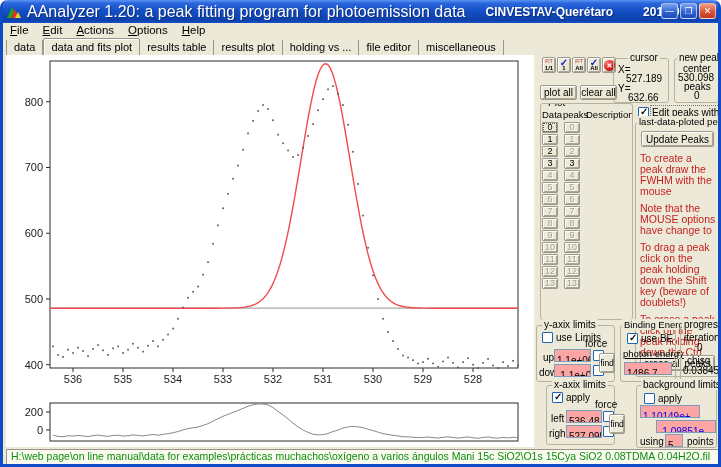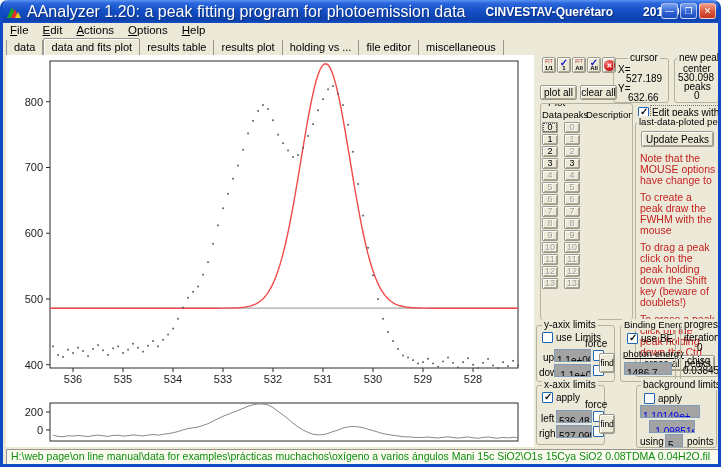--- a/index.html
+++ b/index.html
@@ -34,21 +34,21 @@
   svg text{font-family:"Liberation Sans",sans-serif;}
   
   .rpanel{position:absolute;left:531px;top:55px;width:187px;height:394px;background:#ECE9D8;}
   .rpanel *{box-sizing:border-box;}
   .btn{position:absolute;background:#ECE9D8;border:1px solid #9d9a8b;border-radius:2px;
     box-shadow:inset 1px 1px 0 #fff,inset -1px -1px 0 #a9a695;font-size:10px;color:#000;
     font-family:"Liberation Sans",sans-serif;text-align:center;padding:0;line-height:13px;}
   .group{position:absolute;border:1px solid #b6b2a0;border-radius:3px;}
   .glabel{position:absolute;top:-7px;left:5px;background:#ECE9D8;padding:0 2px;font-size:10px;color:#000;white-space:nowrap;}
   .lbl{position:absolute;font-size:10px;color:#000;white-space:nowrap;}
-  .field{position:absolute;height:13px;background:#a3a3a3;border:1px solid #7F9DB9;font-size:10px;line-height:11px;
+  .field{position:absolute;height:13px;background:#fca5a5;border:1px solid #7F9DB9;font-size:10px;line-height:11px;
     padding:5px 2px;overflow:hidden;white-space:nowrap;color:#000;}
   .field.fblue{color:#0000EE;}
   .cbx{position:absolute;width:11px;height:11px;background:#fff;border:1px solid #1c64b4;border-radius:1px;}
   .cbx.checked::after{content:"✓";position:absolute;left:1px;top:-2px;font-size:10px;font-weight:bold;color:#111;}
   
   .fit-toolbar{position:absolute;left:8px;top:2px;display:flex;gap:1px;}
   .fitbtn{width:14px;height:16px;background:#ECE9D8;border:1px solid #9d9a8b;border-radius:2px;
     box-shadow:inset 1px 1px 0 #fff,inset -1px -1px 0 #a9a695;position:relative;overflow:hidden;}
   .fitbtn .l1{position:absolute;left:0;top:0;width:100%;text-align:center;font-size:5px;color:#b03030;line-height:6px;}
   .fitbtn .l1.chk{font-size:10px;color:#1515c8;font-weight:bold;line-height:9px;}
@@ -348,22 +348,22 @@
         </div>
     </div>
 
     <span class="cbx checked" style="left:104px;top:52px"></span>
     <span class="lbl" style="left:118px;top:52px;outline:1px dotted #777;outline-offset:1px">Edit peaks with mouse</span>
 
     <div class="group" style="left:101px;top:67px;width:84px;height:255px">
       <span class="glabel" style="left:1px;font-size:9.5px">last-data-ploted peaks</span>
       <button class="btn" style="left:5px;top:8px;width:73px;height:16px;line-height:15px">Update Peaks</button>
       <div id="notes" style="position:absolute;left:4px;top:30px;width:76px">
+          <div class="note">To create a peak draw the FWHM with the mouse</div>
           <div class="note">Note that the MOUSE options have change to</div>
-          <div class="note">To create a peak draw the FWHM with the mouse</div>
           <div class="note">To drag a peak click on the peak holding down the Shift key (beware of doublets!)</div>
           <div class="note">To erase a peak click on the peak holding down the Ctrl key</div>
         </div>
       <button class="btn" style="left:4px;top:232px;width:75px;height:16px;line-height:15px">erase all peaks</button>
     </div>
 
     <div class="group" style="left:2px;top:270px;width:79px;height:57px">
       <span class="glabel">y-axix limits</span>
       <span class="cbx" style="left:5px;top:6px"></span>
       <span class="lbl" style="left:19px;top:6px">use Limits</span>
@@ -386,40 +386,40 @@
     </div>
 
     <div class="group" style="left:146px;top:270px;width:39px;height:57px">
       <span class="glabel" style="left:1px">progress</span>
       <span class="lbl" style="left:3px;top:6px">iteration</span>
       <span class="lbl" style="left:16px;top:16px">0</span>
       <span class="lbl" style="left:6px;top:29px">chisq</span>
       <span class="lbl" style="left:2px;top:39px">0.03845</span>
     </div>
 
-    <div class="group" style="left:2px;top:330px;width:69px;height:60px">
+    <div class="group" style="left:12px;top:330px;width:69px;height:60px">
       <span class="glabel">x-axix limits</span>
       <span class="cbx checked" style="left:5px;top:6px"></span>
       <span class="lbl" style="left:19px;top:6px">apply</span>
       <span class="lbl" style="left:48px;top:13px">force</span>
       <span class="lbl" style="left:4px;top:27px">left</span>
       <span class="field" style="left:19px;top:24px;width:36px">536.48</span>
       <span class="cbx" style="left:56px;top:25px"></span>
       <span class="lbl" style="left:2px;top:42px">right</span>
       <span class="field" style="left:19px;top:39px;width:36px">527.095</span>
       <span class="cbx" style="left:56px;top:40px"></span>
       <button class="btn" style="left:62px;top:28px;width:16px;height:20px;font-size:8.5px;line-height:18px">find</button>
     </div>
 
     <div class="group" style="left:102px;top:330px;width:81px;height:63px">
       <span class="glabel" style="left:4px">background limits</span>
       <span class="cbx" style="left:7px;top:7px"></span>
       <span class="lbl" style="left:21px;top:7px">apply</span>
       <span class="field fblue" style="left:3px;top:19px;width:60px">1.10149e+</span>
-      <span class="field fblue" style="left:12px;top:34px;width:46px">-1.09851e</span>
+      <span class="field fblue" style="left:19px;top:34px;width:60px">-1.09851e</span>
       <span class="lbl" style="left:3px;top:50px">using</span>
       <span class="field" style="left:28px;top:48px;width:18px">5</span>
       <span class="lbl" style="left:50px;top:50px">points</span>
     </div>
 
   </div>
 
   <div class="statusbar">
     <span>H:\web page\on line manual\data for examples\prácticas muchachos\oxígeno a varios ángulos Mani 15c SiO2\O1s 15Cya SiO2 0.08TDMA 0.04H2O.fil</span>
   </div>

